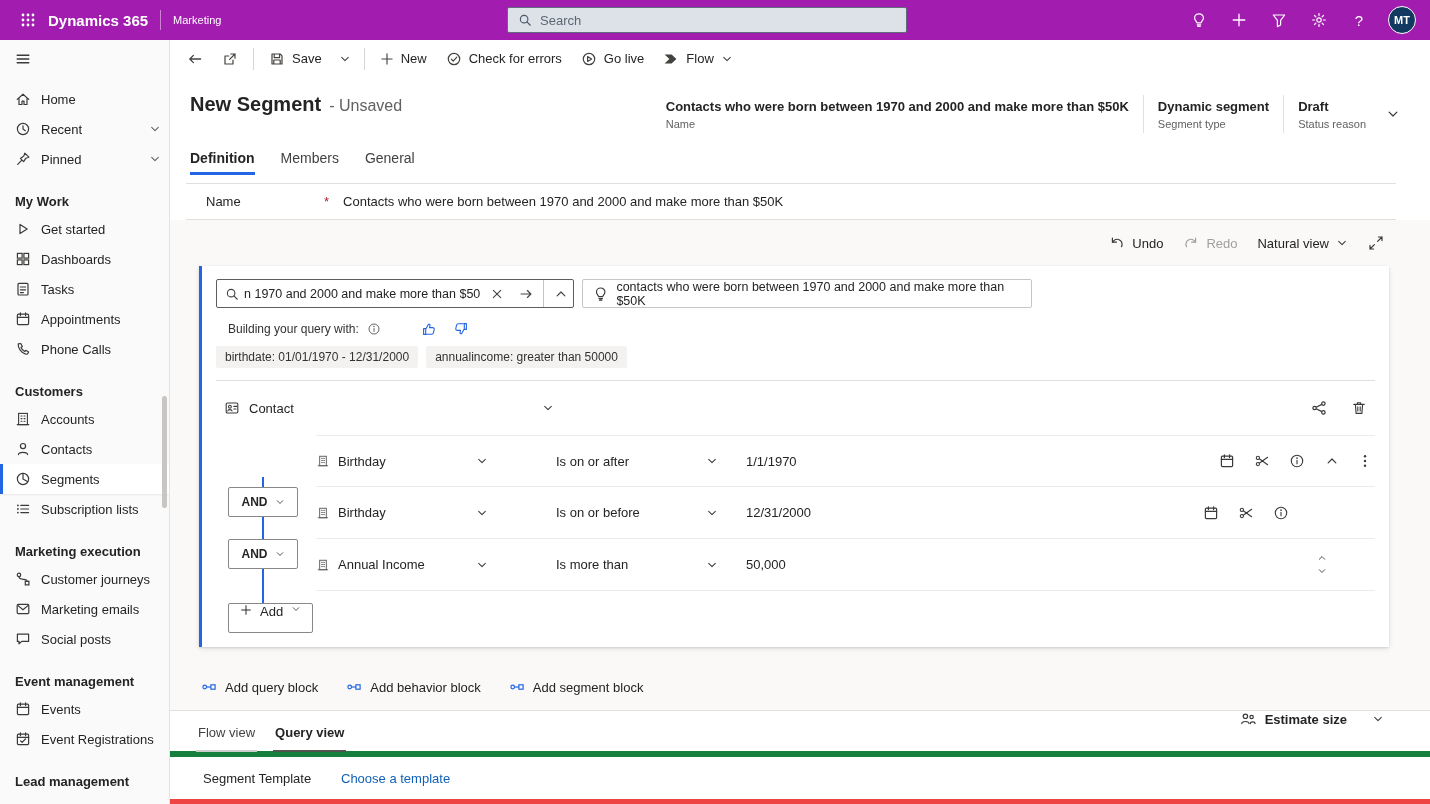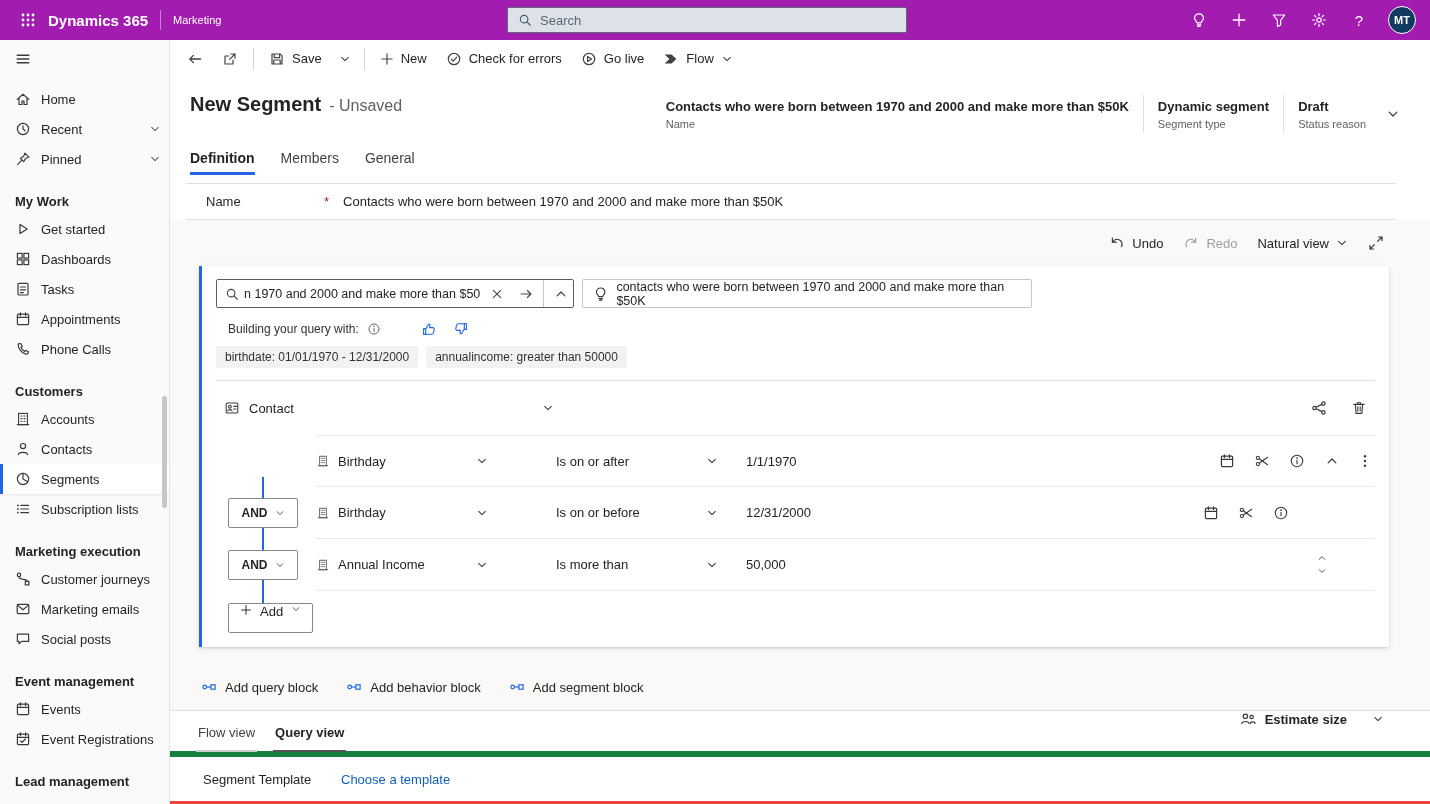--- a/index.html
+++ b/index.html
@@ -97,21 +97,21 @@
 
   .entity-row{height:54px;display:flex;align-items:center;padding-left:8px;}
   .entity-ctrl{display:flex;align-items:center;gap:9px;width:330px;cursor:pointer;}
   .entity-ctrl .eic{color:#3b3a39;}
   .entity-ctrl .chev{margin-left:auto;color:#3b3a39;}
   .entity-icons{margin-left:auto;display:flex;gap:24px;color:#3b3a39;padding-right:8px;}
   .entity-icons svg{cursor:pointer;}
 
   .rows{position:relative;}
   .connector{position:absolute;left:46px;top:42px;width:2px;height:141px;background:#2266e3;}
-  .crow{display:flex;align-items:center;}
+  .crow{display:flex;align-items:flex-start;}
   .gut{width:100px;flex:none;display:flex;align-items:center;}
   .andbox{position:relative;z-index:1;margin-left:12px;width:70px;height:30px;border:1px solid #8a8886;border-radius:2px;background:#fff;display:flex;align-items:center;justify-content:center;gap:7px;font-size:12px;font-weight:700;cursor:pointer;color:#242424;}
   .andbox .chev{color:#3b3a39;}
   .rowbody{flex:1;display:flex;align-items:center;height:52px;border-bottom:1px solid #edebe9;padding-right:2px;}
   .crow.first .rowbody{border-top:1px solid #edebe9;}
   .cell-field{width:240px;flex:none;}
   .fctrl{display:flex;align-items:center;gap:8px;width:172px;cursor:pointer;}
   .fctrl .fic{color:#605e5c;}
   .fctrl .chev{margin-left:auto;color:#3b3a39;}
   .cell-op{width:190px;flex:none;}
@@ -133,21 +133,21 @@
 
   
   .ftabs{height:46px;display:flex;align-items:flex-start;padding:0 46px 0 26px;border-bottom:6px solid #15803d;flex:none;}
   .ftab{margin-right:16px;padding:14px 2px 12px;cursor:pointer;color:#424242;}
   .ftab.dim{box-shadow:inset 0 -2px 0 #cfcdcb;}
   .ftab.sel{color:#242424;font-weight:700;box-shadow:inset 0 -2px 0 #55534f;}
   .estimate{margin-left:auto;display:flex;align-items:center;gap:9px;cursor:pointer;color:#242424;font-weight:bold;}
   .estimate .eic{color:#3b3a39;}
   .est-chev{margin-left:16px;color:#3b3a39;}
 
-  .template-row{height:47px;display:flex;align-items:center;padding-left:33px;border-bottom:3px solid #ef4444;flex:none;}
+  .template-row{height:47px;display:flex;align-items:center;padding-left:33px;border-bottom:5px solid #ef4444;flex:none;}
   .tpl-label{width:138px;color:#242424;}
   .tpl-link{color:#1160b7;cursor:pointer;}
 </style>
 </head>
 <body>
 
 <svg width="0" height="0" style="position:absolute" aria-hidden="true">
 <defs>
 <symbol id="s-waffle" viewBox="0 0 16 16">
         <g fill="currentColor">

